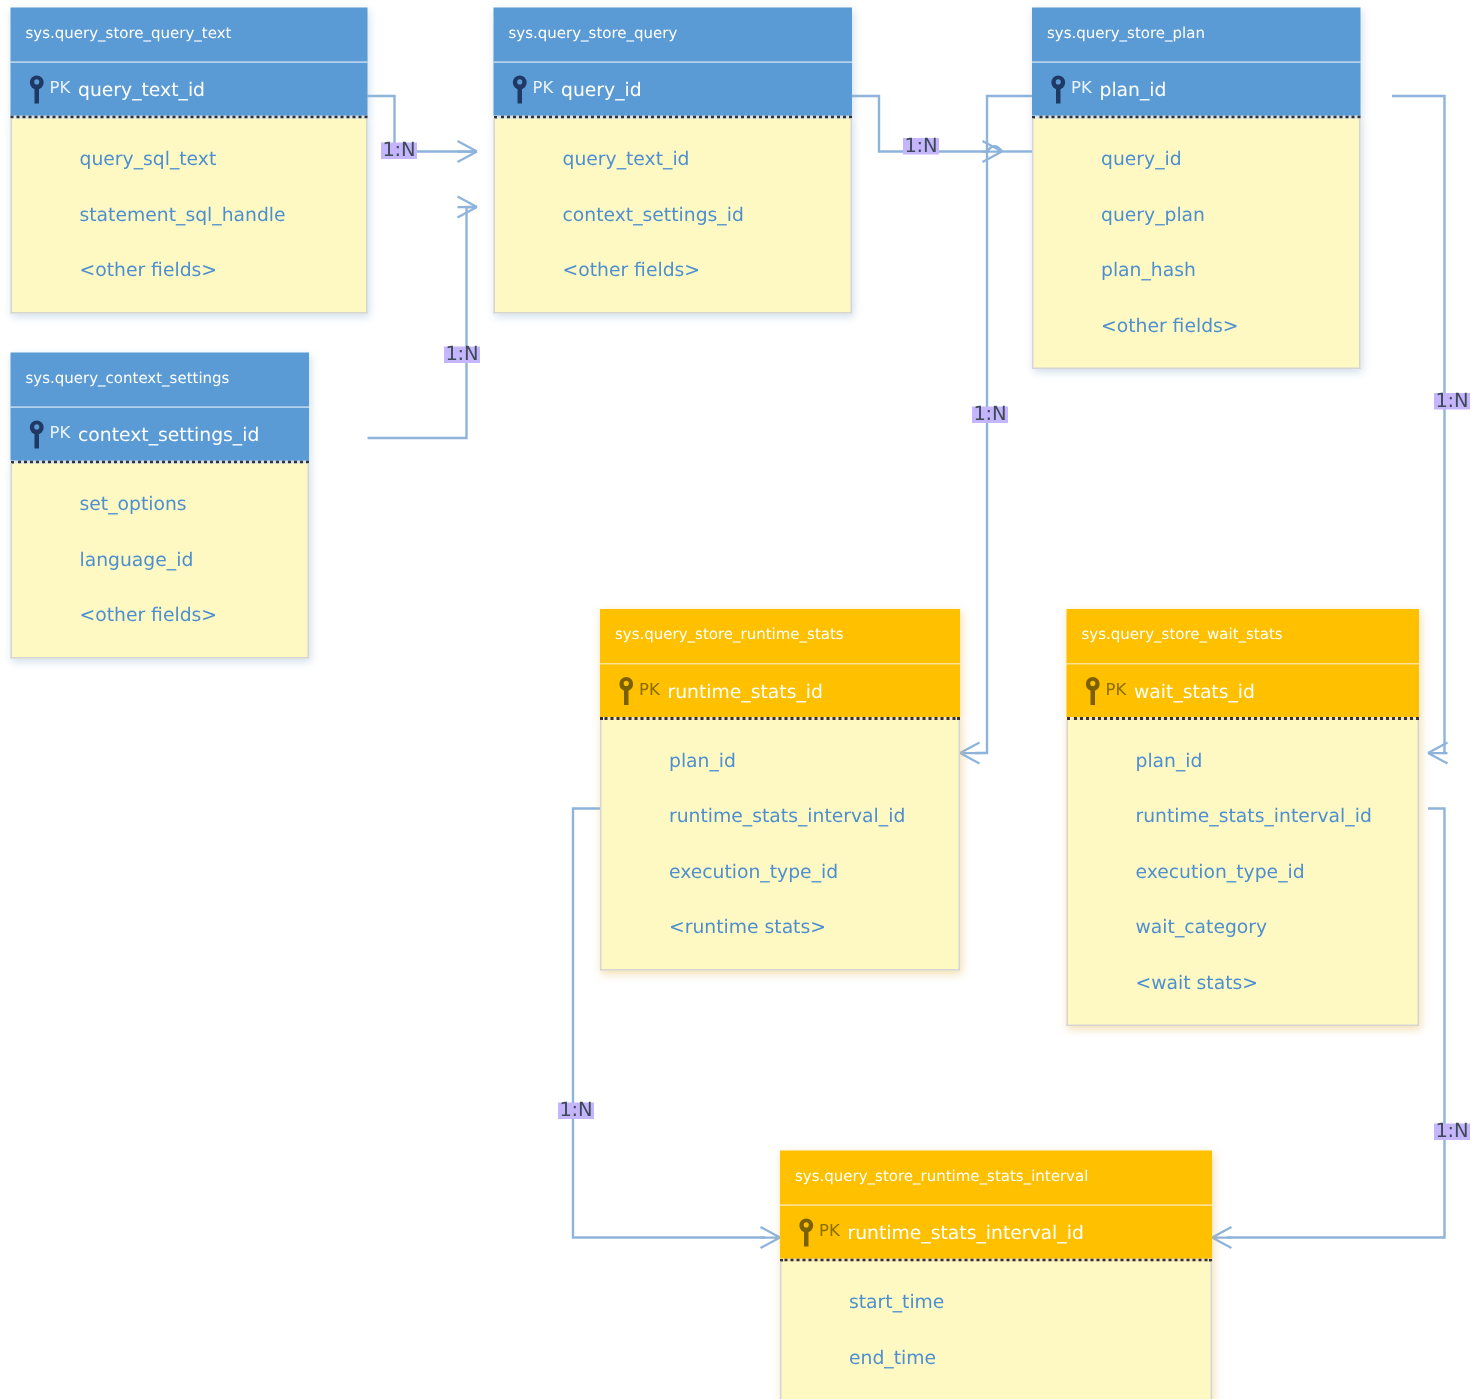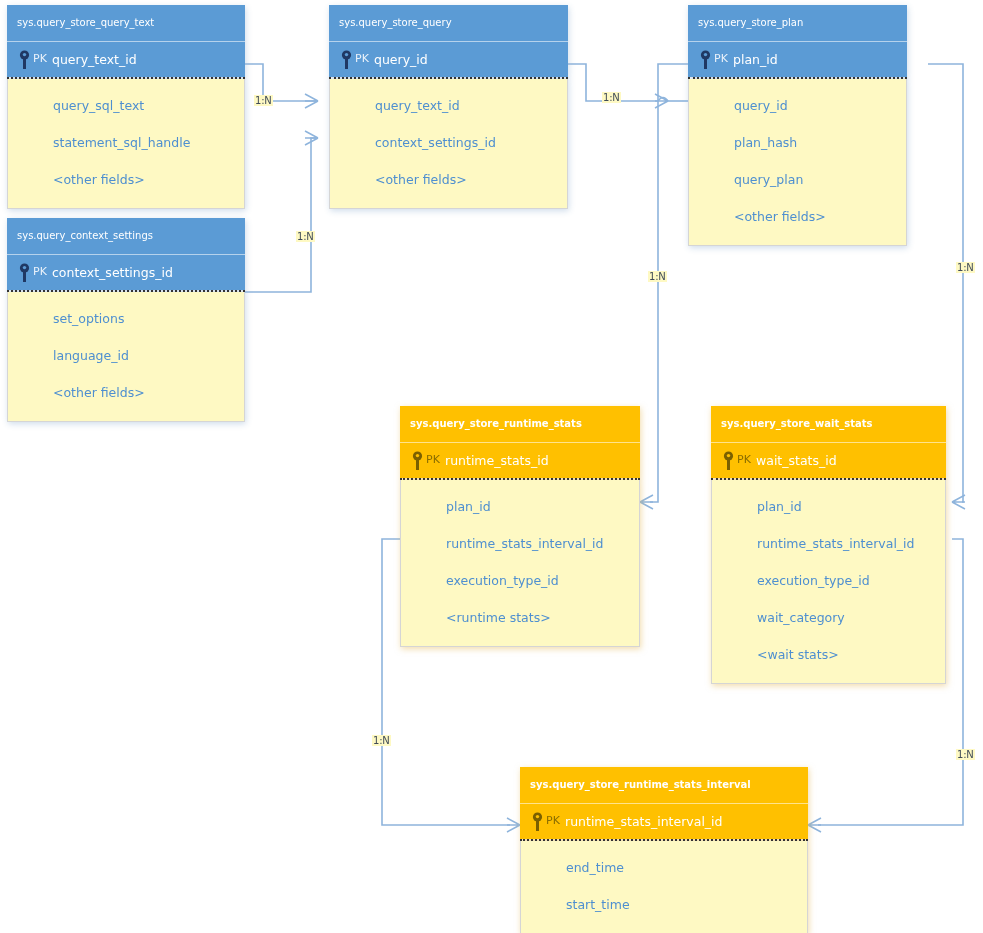--- a/index.html
+++ b/index.html
@@ -30,25 +30,25 @@
     stroke: #8EB4DC;
     stroke-width: 1.6;
   }
   .wire-foot {
     fill: none;
     stroke: #8EB4DC;
     stroke-width: 1.5;
   }
   .card-rel {
     position: absolute;
-    font-size: 10px;
+    font-size: 13px;
     color: #3F4A57;
     font-family: "DejaVu Sans", "Liberation Sans", sans-serif;
     letter-spacing: -0.2px;
-    background: #fef9c3;
+    background: #c4b5fd;
     padding: 0 1px;
     line-height: 11px;
     white-space: nowrap;
   }
   
   .entity {
     position: absolute;
     box-sizing: border-box;
   }
   .entity .shadow-wrap {
@@ -114,21 +114,21 @@
     font-size: 0;
     line-height: 0;
   }
   
   .theme-blue .ent-title { background: #5B9BD5; }
   .theme-blue .ent-pk { background: #5B9BD5; color: #ffffff; }
   .theme-blue .pk-label { color: #EAF2FA; }
   .theme-blue .pk-name { color: #ffffff; }
   .theme-blue .shadow-wrap { filter: drop-shadow(1px 2px 3px rgba(150,180,210,0.45)); }
   
-  .theme-orange .ent-title { background: #FFC000; font-weight: bold; }
+  .theme-orange .ent-title { background: #FFC000; }
   .theme-orange .ent-pk { background: #FFC000; color: #ffffff; }
   .theme-orange .pk-label { color: #8A6D00; }
   .theme-orange .pk-name { color: #ffffff; }
   .theme-orange .shadow-wrap { filter: drop-shadow(1px 2px 3px rgba(230,185,90,0.5)); }
 </style>
 </head>
 <body>
 
 <div id="canvas">
 
@@ -230,28 +230,28 @@
           <circle cx="6.5" cy="5" r="4.6" fill="#1F3864"></circle>
           <circle cx="6.5" cy="4.6" r="1.7" fill="#5B9BD5"></circle>
           <rect x="5" y="8" width="3" height="11" fill="#1F3864"></rect>
         </svg>
         <span class="pk-label">PK</span>
         <span class="pk-name">plan_id</span>
       </div>
       <div class="dotted-sep"></div>
       <div class="ent-body">
         <div class="ent-field">query_id</div>
+        <div class="ent-field">query_plan</div>
         <div class="ent-field">plan_hash</div>
-        <div class="ent-field">query_plan</div>
         <div class="ent-field">&lt;other fields&gt;</div>
       </div>
     </div>
   </div>
 
-  <div class="entity theme-blue" style="left:7px; top:218px; width:238px;">
+  <div class="entity theme-blue" style="left:7px; top:235px; width:199px;">
     <div class="shadow-wrap">
       <div class="ent-title">sys.query_context_settings</div>
       <div class="ent-pk">
         <svg class="key-icon" viewBox="0 0 13 20">
           <circle cx="6.5" cy="5" r="4.6" fill="#1F3864"></circle>
           <circle cx="6.5" cy="4.6" r="1.7" fill="#5B9BD5"></circle>
           <rect x="5" y="8" width="3" height="11" fill="#1F3864"></rect>
         </svg>
         <span class="pk-label">PK</span>
         <span class="pk-name">context_settings_id</span>
@@ -317,19 +317,19 @@
         <svg class="key-icon" viewBox="0 0 13 20">
           <circle cx="6.5" cy="5" r="4.6" fill="#7A6000"></circle>
           <circle cx="6.5" cy="4.6" r="1.7" fill="#FFC000"></circle>
           <rect x="5" y="8" width="3" height="11" fill="#7A6000"></rect>
         </svg>
         <span class="pk-label">PK</span>
         <span class="pk-name">runtime_stats_interval_id</span>
       </div>
       <div class="dotted-sep"></div>
       <div class="ent-body">
+        <div class="ent-field">start_time</div>
         <div class="ent-field">end_time</div>
-        <div class="ent-field">start_time</div>
       </div>
     </div>
   </div>
 
 </div>
 
 </body></html>

